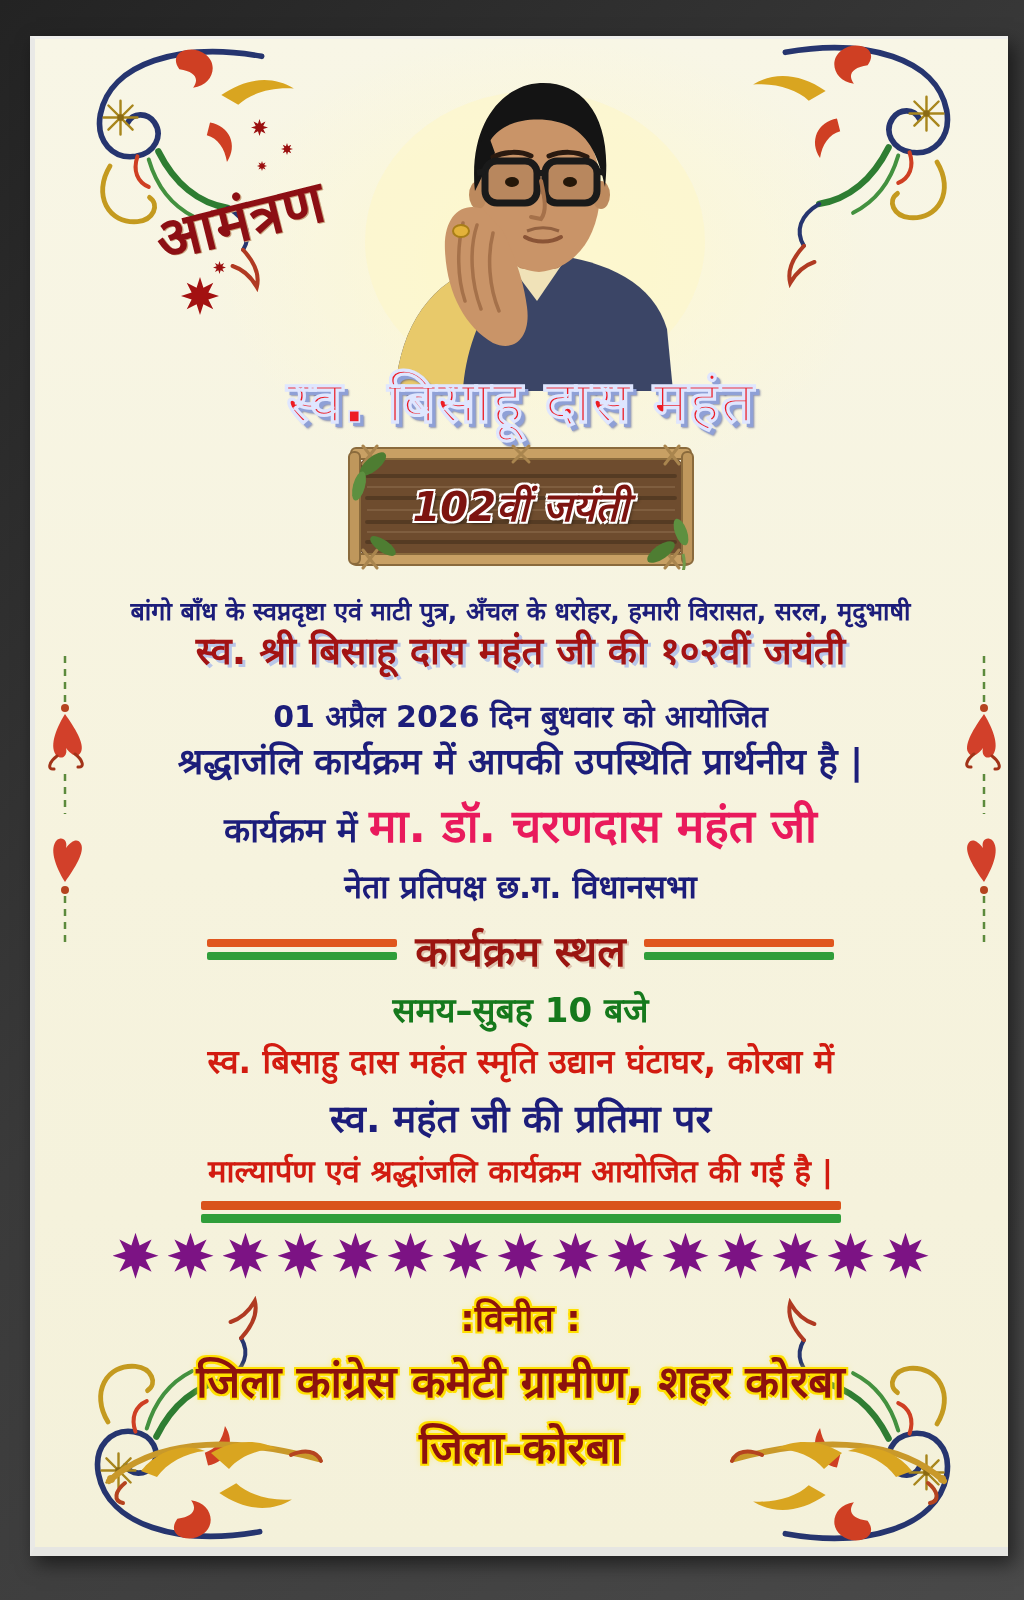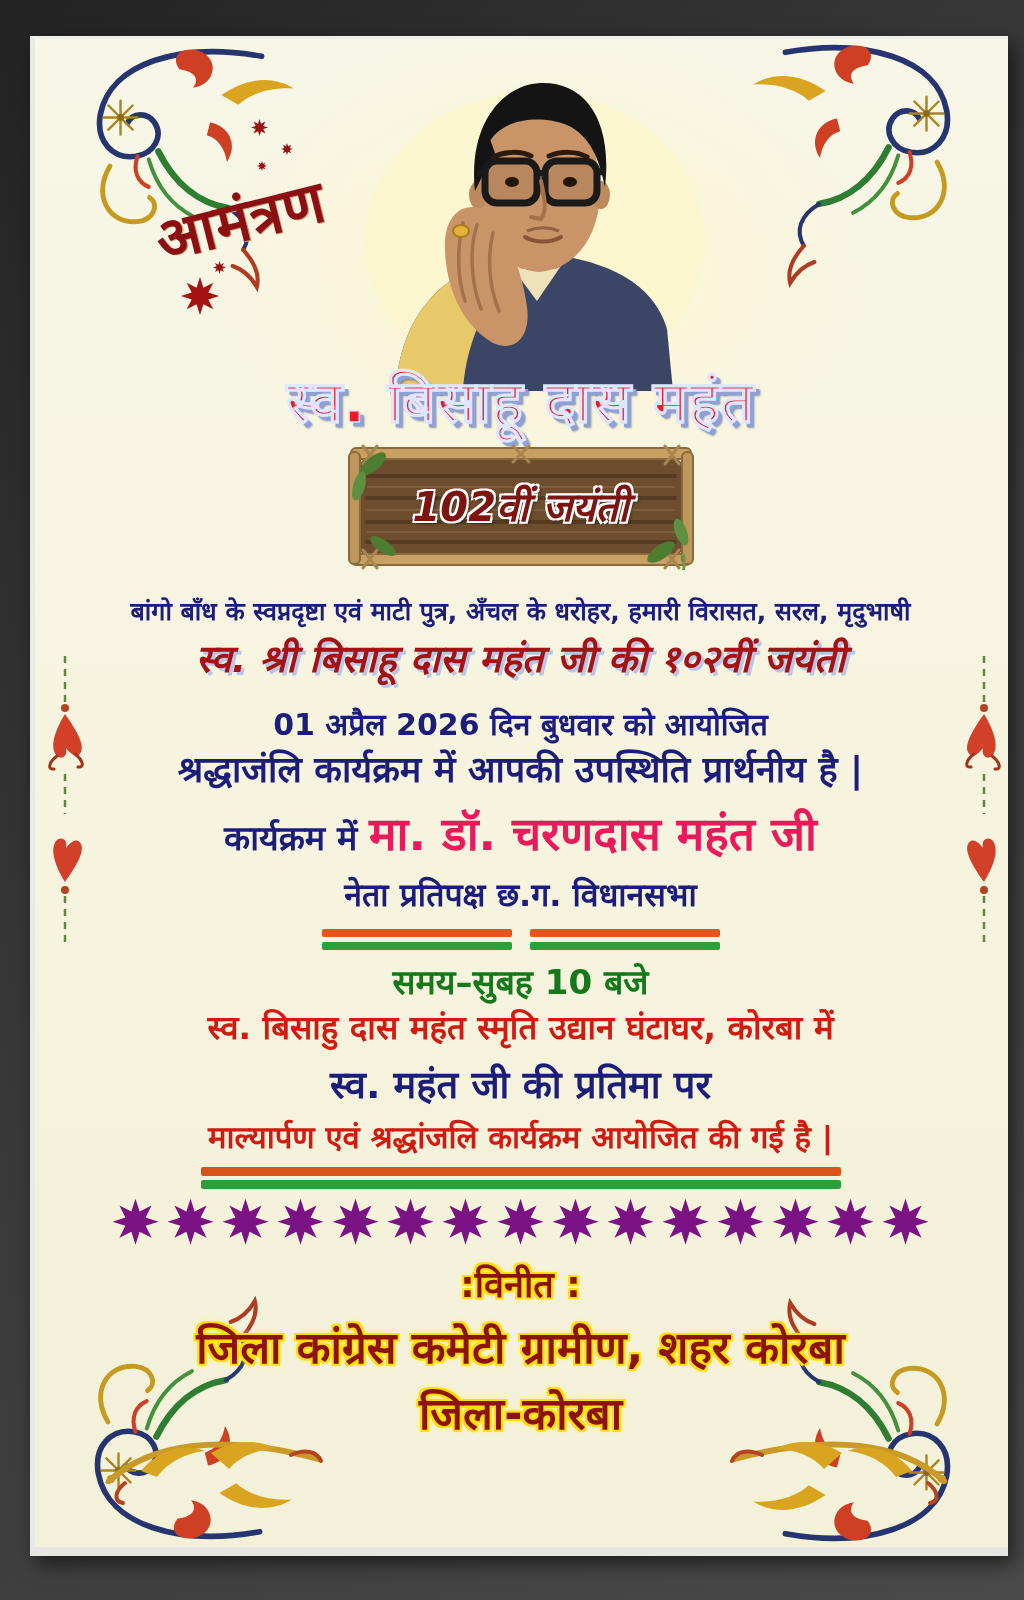--- a/index.html
+++ b/index.html
@@ -58,39 +58,38 @@
   .plank{position:relative;width:356px;height:128px;margin-top:6px;}
   .plank svg{position:absolute;inset:0;}
   .plank-text{
     position:absolute;inset:0;display:flex;align-items:center;justify-content:center;
     font-size:40px;font-weight:bold;font-style:italic;color:#7d1410;
     text-shadow:-2px -2px 0 #fff,2px -2px 0 #fff,-2px 2px 0 #fff,2px 2px 0 #fff,3px 3px 3px rgba(0,0,0,.35);
   }
   .navy{color:#1c1d7a;font-weight:bold;}
   .tribute{margin-top:26px;font-size:25px;line-height:1.3;}
   .anniv{
-    margin-top:8px;font-size:38px;font-weight:bold;color:#a31313;line-height:1.25;
+    margin-top:0;font-size:38px;font-weight:bold;color:#a31313;line-height:1.25;
     text-shadow:3px 3px 0 #b9c6e8;
-    font-style:italic;
   }
   .dateline{margin-top:22px;font-size:30px;line-height:1.25;}
   .request{margin-top:4px;font-size:36px;line-height:1.25;}
   .program{margin-top:14px;font-size:34px;line-height:1.25;}
   .pinkname{color:#e91a5c;font-weight:bold;font-size:46px;text-align:center;}
   .pinkname2{color:#e91a5c;font-weight:bold;font-size:42px;}
   .g1title{margin-top:8px;font-size:32px;}
   .g2line{margin-top:8px;font-size:32px;}
   .presence{margin-top:6px;font-size:30px;}
   .venue-hdr{margin-top:14px;display:flex;align-items:center;gap:18px;}
   .tric{display:flex;flex-direction:column;gap:5px;width:190px;}
   .tric .saff{height:8px;background:#e0561e;border-radius:2px;}
   .tric .grn{height:8px;background:#2f9e3a;border-radius:2px;}
   .venue-hdr-text{font-size:42px;font-weight:bold;color:#9b1510;text-shadow:2px 2px 0 rgba(150,60,40,.25);}
   .timeline{margin-top:8px;font-size:34px;font-weight:bold;color:#15791c;}
-  .venueline{font-size:33px;font-weight:bold;color:#d21b10;}
+  .venueline{margin-top:6px;font-size:33px;font-weight:bold;color:#d21b10;}
   .statueline{margin-top:8px;font-size:38px;}
   .garland{margin-top:6px;font-size:31px;font-weight:bold;color:#d21b10;}
   .sep-tric{margin-top:10px;width:640px;}
   .sep-tric .saff{height:9px;background:#d9531b;border-radius:2px;}
   .sep-tric .grn{height:9px;background:#2f9e3a;border-radius:2px;margin-top:4px;}
   .stars-row{margin-top:10px;display:flex;gap:9px;}
   .star8{width:46px;height:46px;background:#7c1384;
     clip-path:polygon(50% 0%,59% 28%,85% 15%,72% 41%,100% 50%,72% 59%,85% 85%,59% 72%,50% 100%,41% 72%,15% 85%,28% 59%,0% 50%,28% 41%,15% 15%,41% 28%);}
   .yellow-outline{
     color:#8c120d;font-weight:bold;
@@ -240,20 +239,21 @@
       <div class="request navy nowrap">श्रद्धाजंलि कार्यक्रम में आपकी उपस्थिति प्रार्थनीय है |</div>
 
       <div class="program navy nowrap"><span>कार्यक्रम में </span><span class="pinkname">मा. डॉ. चरणदास महंत जी</span></div>
       <div class="g1title navy nowrap">नेता प्रतिपक्ष छ.ग. विधानसभा</div>
 
       <div class="venue-hdr">
         <div class="tric">
             <div class="saff"></div>
             <div class="grn"></div>
           </div>
+        <div class="venue-hdr-text nowrap">कार्यक्रम स्थल</div>
         <div class="tric">
             <div class="saff"></div>
             <div class="grn"></div>
           </div>
       </div>
 
       <div class="timeline nowrap">समय–सुबह 10 बजे</div>
       <div class="venueline nowrap">स्व. बिसाहु दास महंत स्मृति उद्यान घंटाघर, कोरबा में</div>
       <div class="statueline navy nowrap">स्व. महंत जी की प्रतिमा पर</div>
       <div class="garland nowrap">माल्यार्पण एवं श्रद्धांजलि कार्यक्रम आयोजित की गई है |</div>

